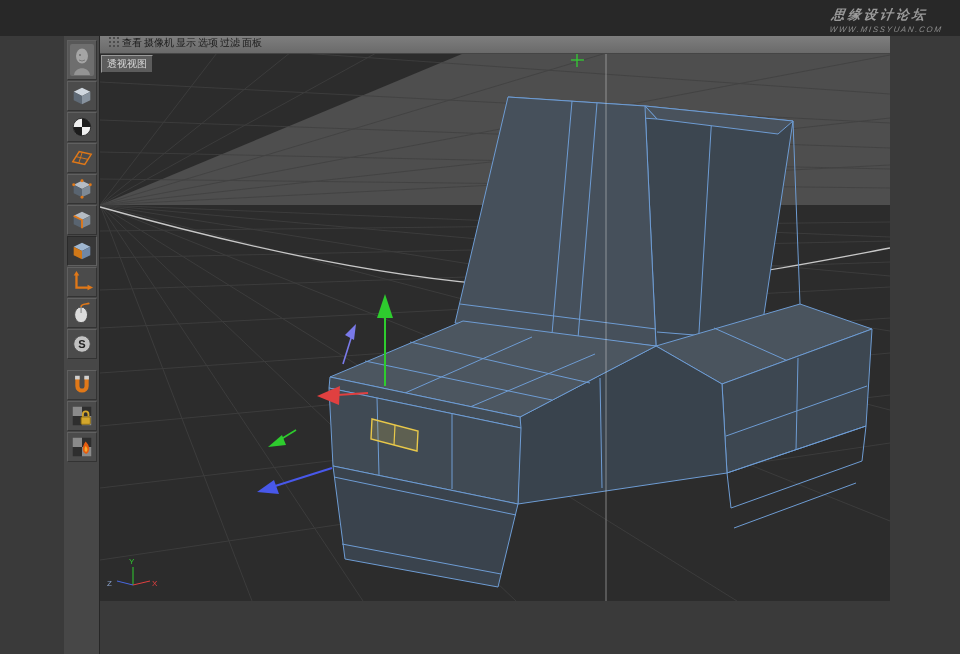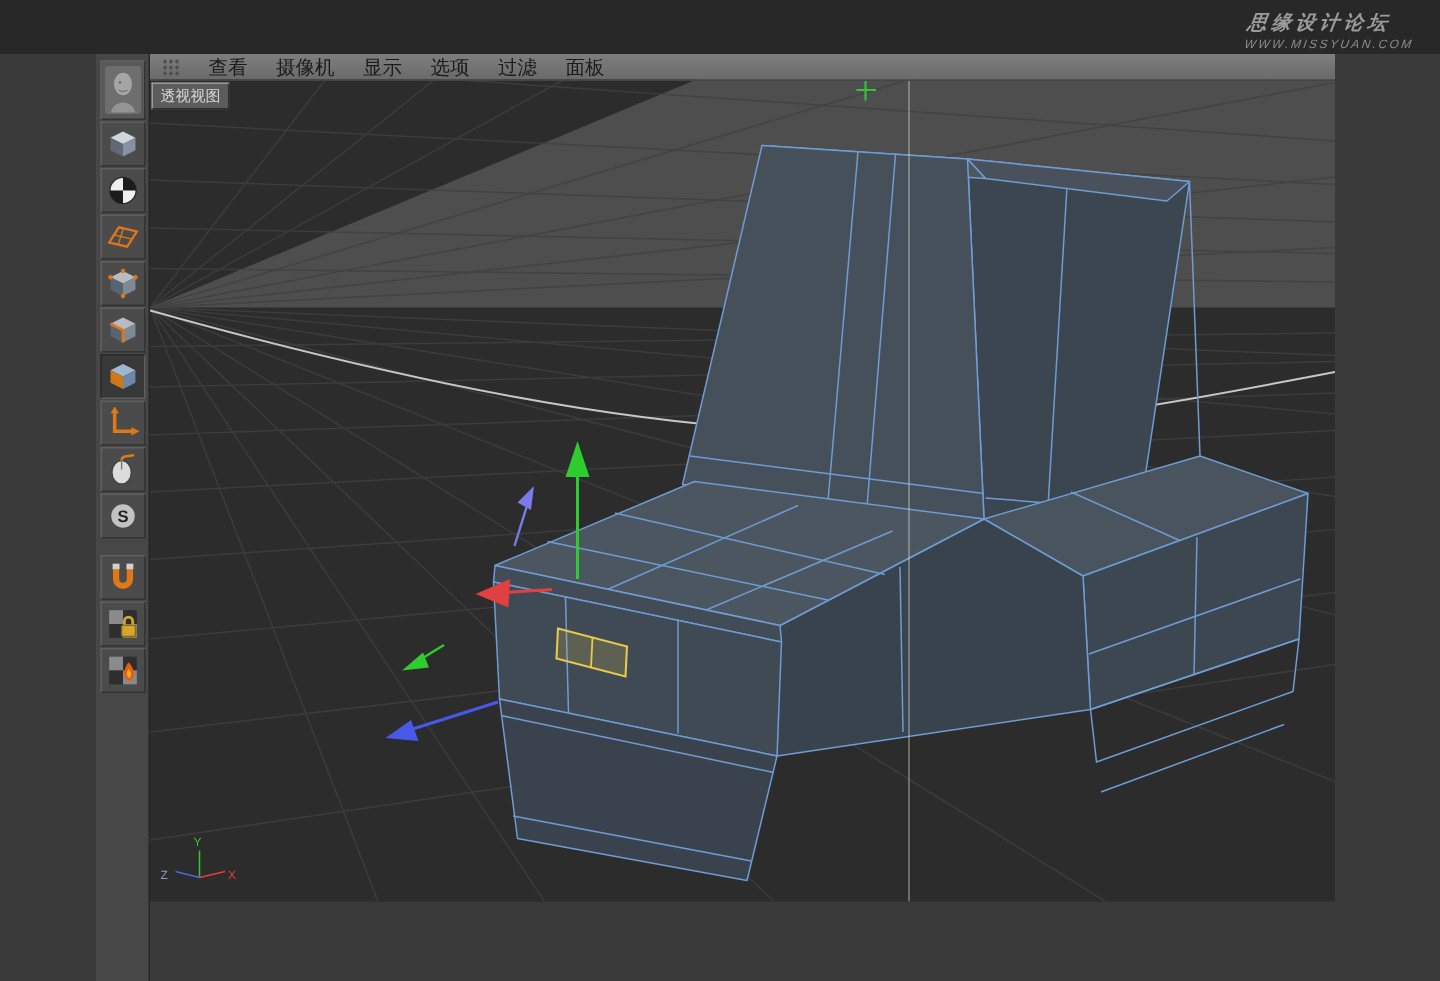--- a/index.html
+++ b/index.html
@@ -19,22 +19,22 @@
         box-sizing:border-box;}
   .tool.tall{height:40px;background:#585858;}
   .tool.pressed{background:#383838;border-color:#2a2a2a #606060 #606060 #2a2a2a;}
   .tool svg{display:block;}
   .tb-gap{height:9px;}
   
   .viewport{position:absolute;left:100px;top:36px;width:790px;height:565px;background:#2c2c2c;}
   .canvas{position:absolute;left:0;top:0;z-index:1;}
   .menubar{position:absolute;left:0;top:0;width:100%;height:18px;z-index:2;
            background:linear-gradient(#7e7e7e,#6a6a6a);border-bottom:1px solid #454545;
-           display:flex;align-items:center;gap:19px;padding:0 8px;box-sizing:border-box;
-           font-size:13px;color:#1b1b1b;}
+           display:flex;align-items:flex-start;gap:2px;padding:0 8px;box-sizing:border-box;
+           font-size:10px;color:#1b1b1b;}
   .menubar .mi{cursor:default;white-space:nowrap;}
   .grip{width:12px;height:12px;flex:0 0 auto;
         background-image:radial-gradient(#4d4d4d 1px,transparent 1.3px);background-size:4px 4px;}
   .view-tab{position:absolute;left:1px;top:19px;z-index:3;padding:1px 5px;font-size:10px;color:#d8d8d8;
             background:#5c5c5c;border:1px solid;border-color:#9a9a9a #2c2c2c #2c2c2c #9a9a9a;text-align:right;}
 </style>
 </head>
 <body>
 
 <div class="app">

